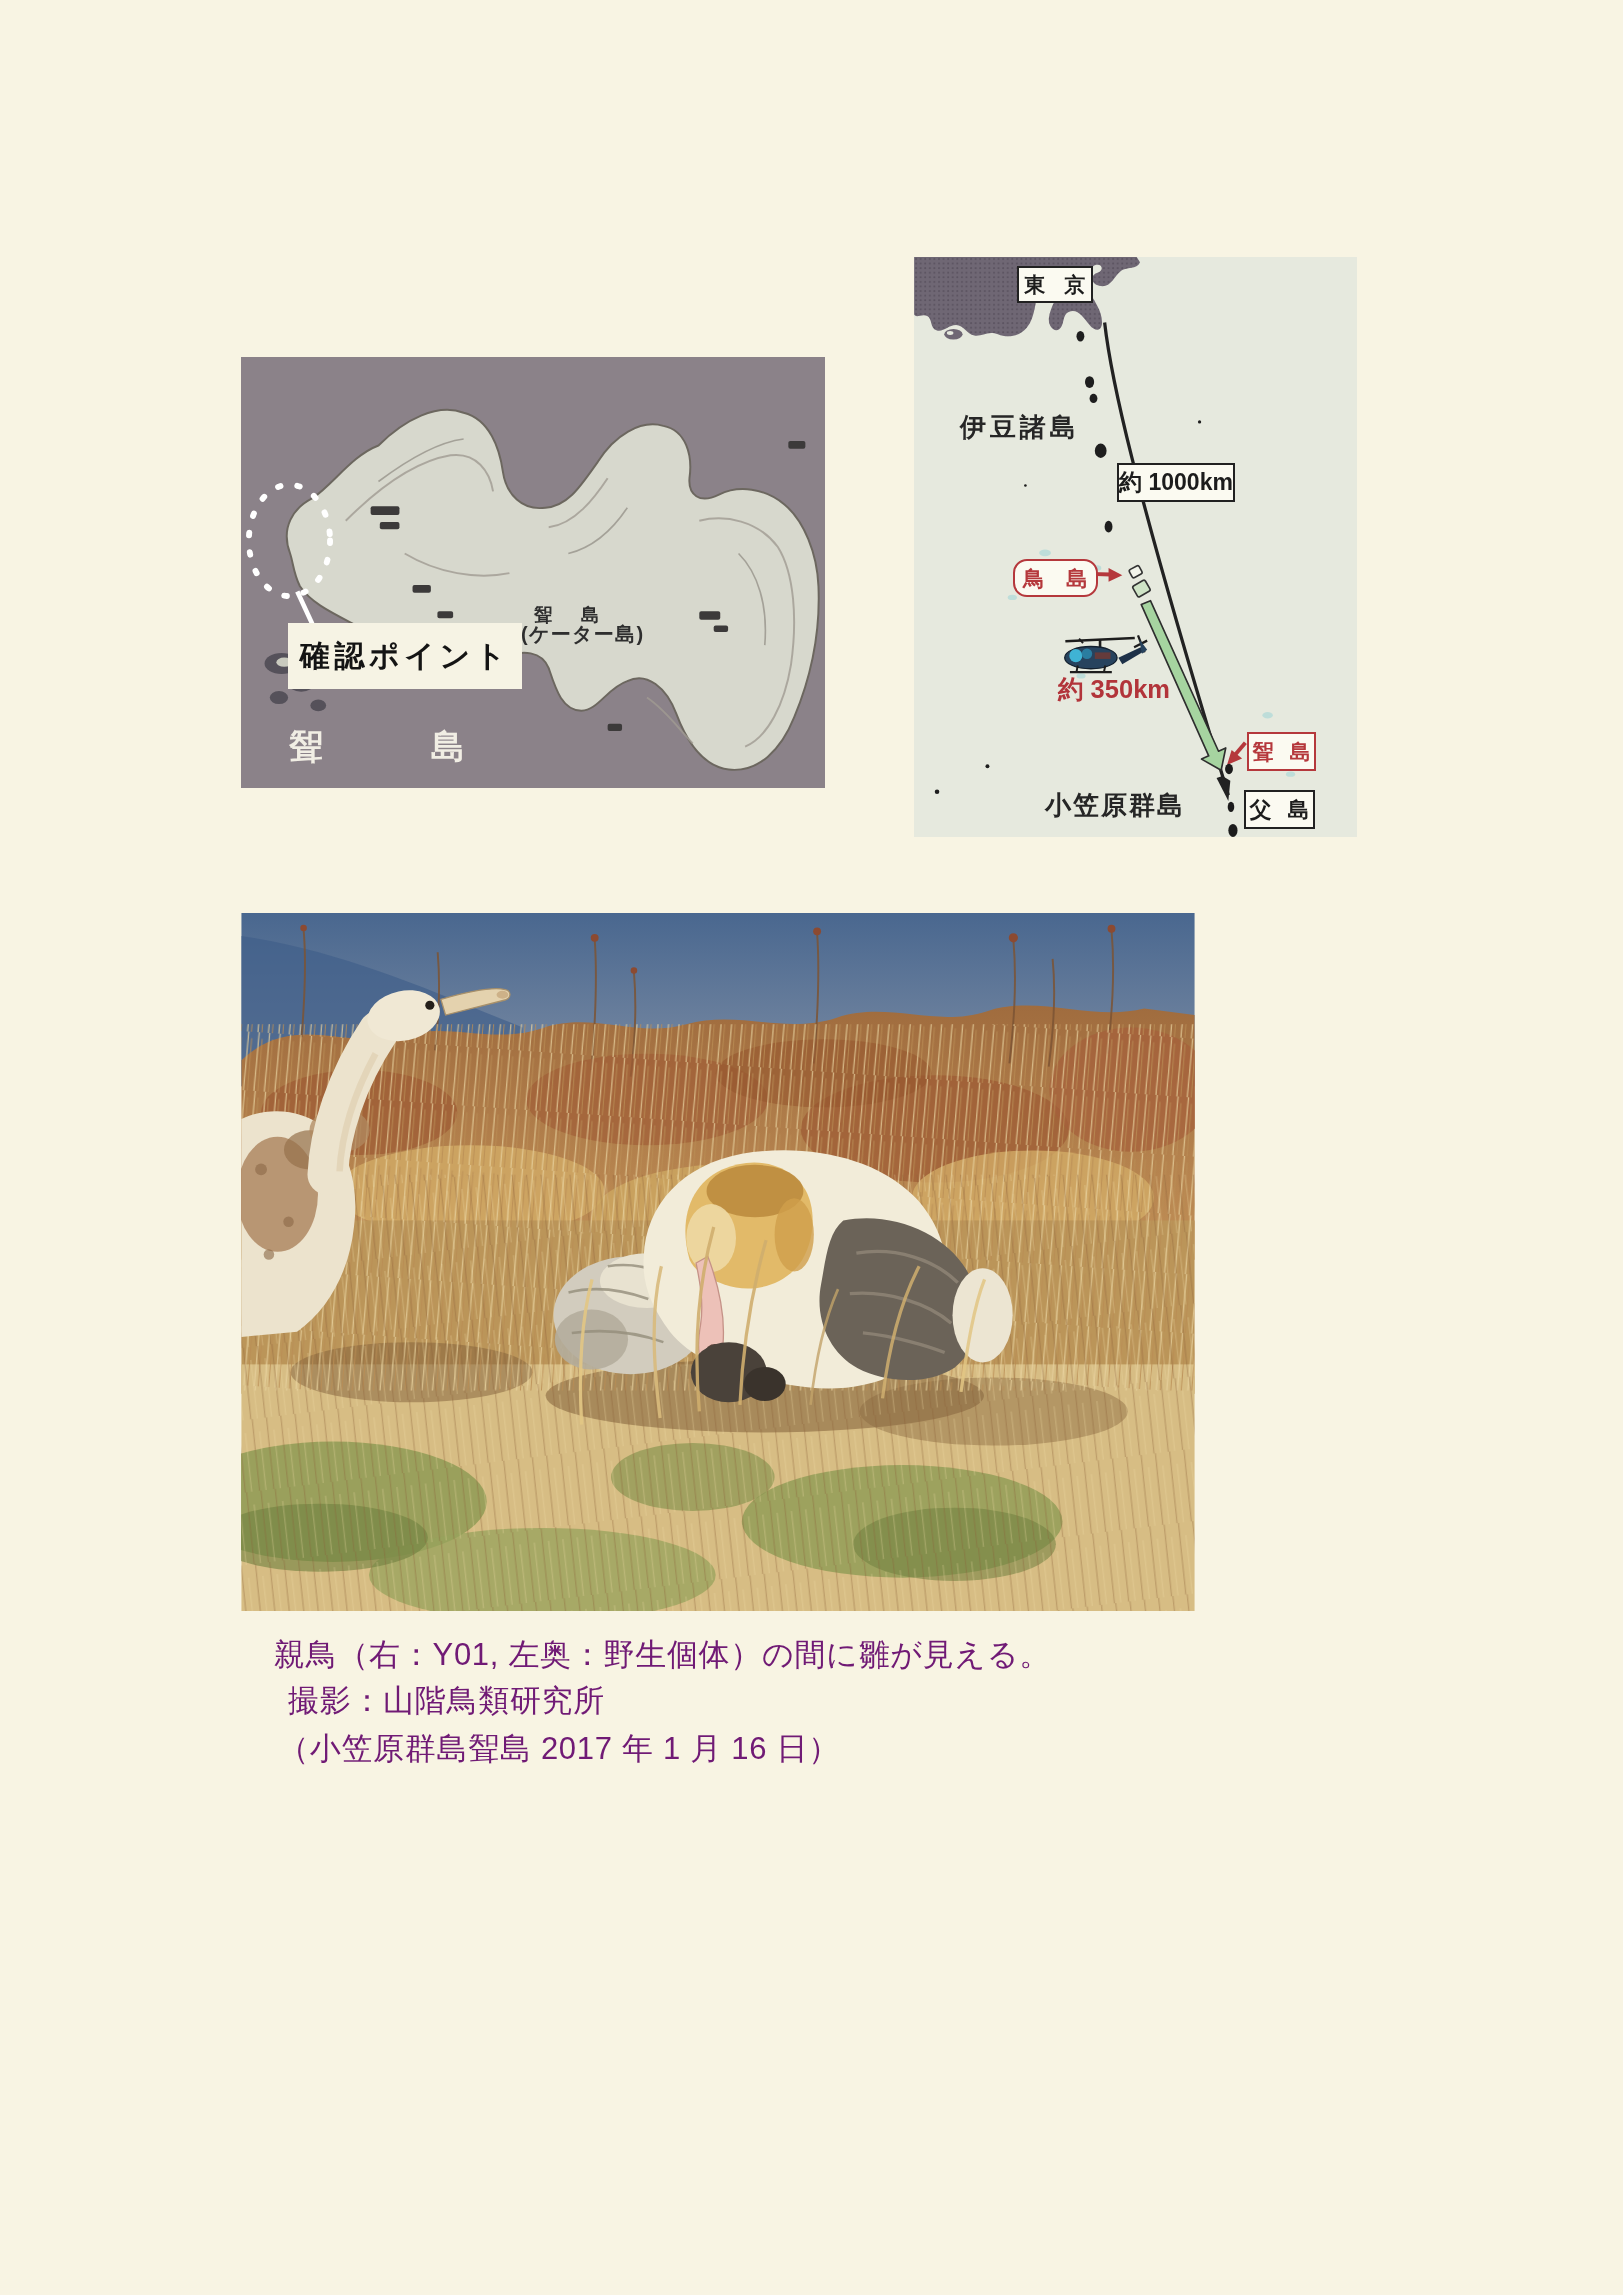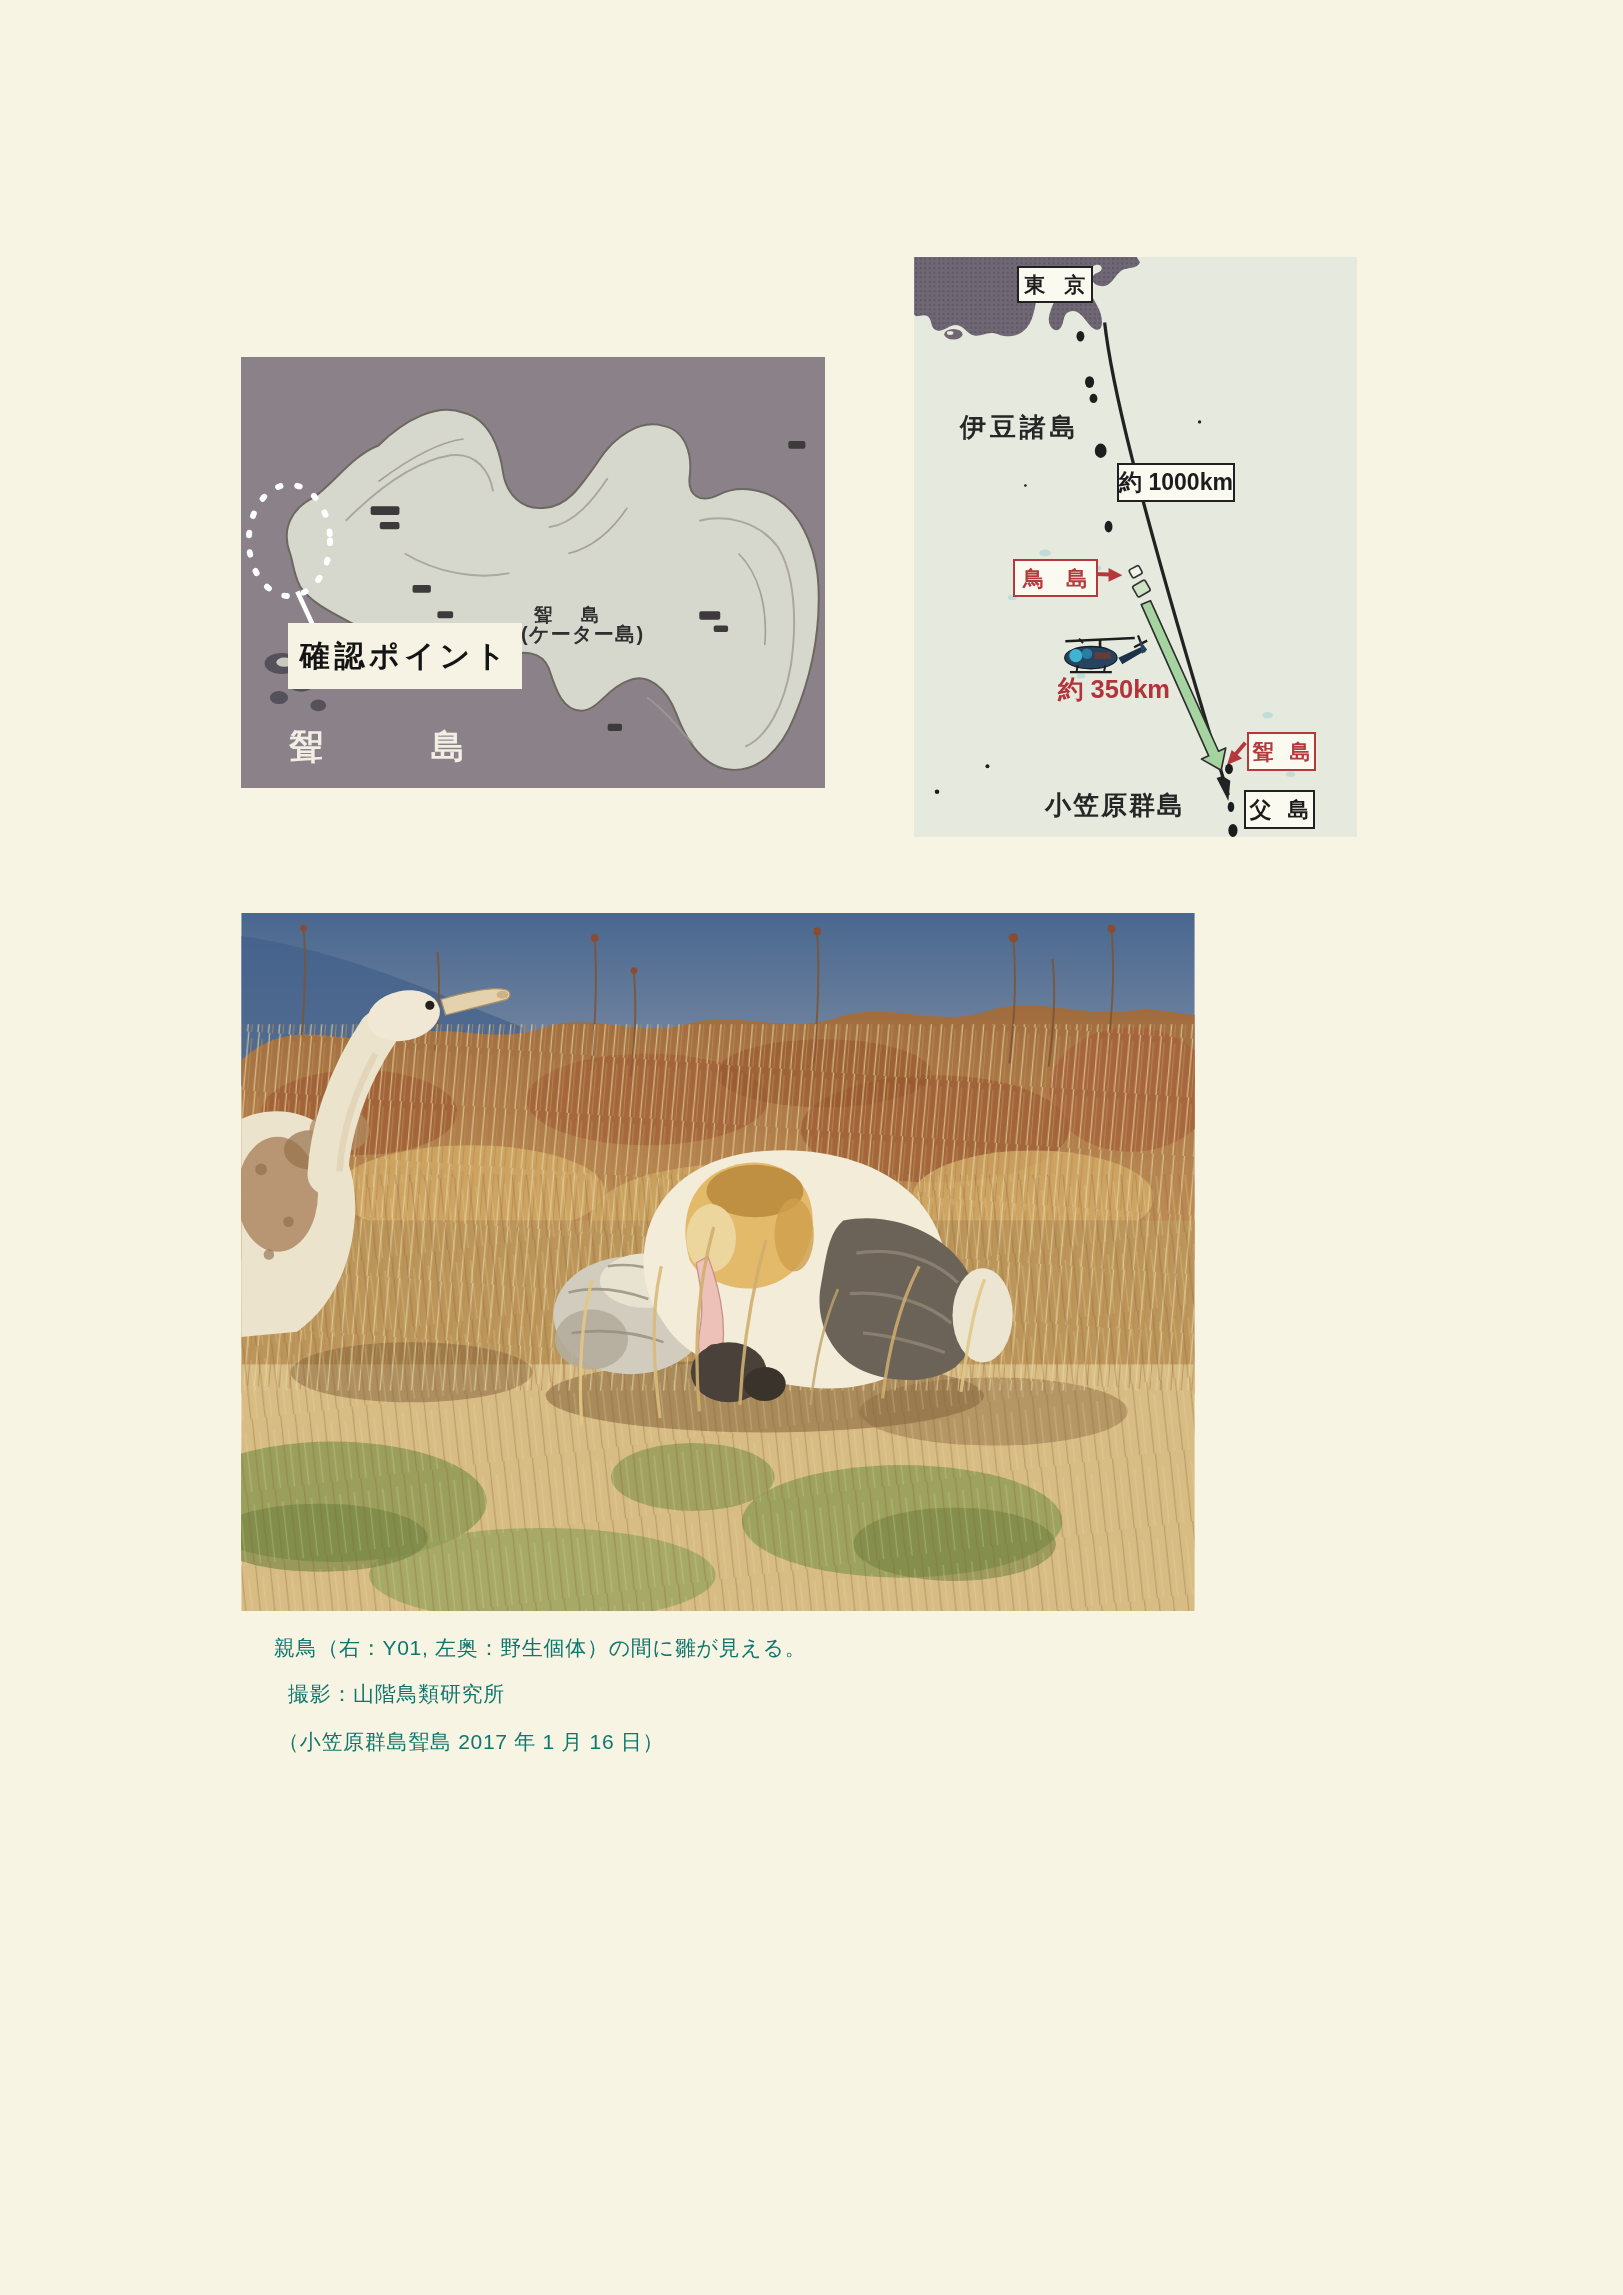--- a/index.html
+++ b/index.html
@@ -17,21 +17,21 @@
   #right-map{left:914px;top:257px;width:443px;height:580px;background:#e6e9de;overflow:hidden;}
   .mbox{position:absolute;display:flex;align-items:center;justify-content:center;
         background:#fbfaf1;white-space:nowrap;}
   .blackbox{border:2.6px solid #212121;color:#1c1c1c;}
   .redbox{border:2.6px solid #b5383c;color:#b5383c;}
   .mtext{position:absolute;color:#262626;white-space:nowrap;font-family:Liberation Serif, serif;}
   .redtext{position:absolute;color:#b2343a;font-weight:700;white-space:nowrap;}
   
   #photo{left:241px;top:913px;width:954px;height:698px;overflow:hidden;}
   
-  .caption-line{position:absolute;font-size:21px;color:#0f766e;letter-spacing:0.7px;white-space:nowrap;}
+  .caption-line{position:absolute;font-size:31px;color:#701a75;letter-spacing:0.7px;white-space:nowrap;}
   #cap1{left:274px;top:1634px;}
   #cap2{left:288px;top:1680px;}
   #cap3{left:278px;top:1728px;}
   svg{position:absolute;left:0;top:0;}
 </style>
 </head>
 <body>
 
 <div id="page">
 
@@ -179,21 +179,21 @@
       </g>
     </svg>
 
     <div class="mbox blackbox" style="left:103px;top:9.2px;width:65px;height:33px;font-size:21px;font-weight:700;letter-spacing:6.5px;padding-left:6.5px;">
       <span>東 京</span>
     </div>
     <div class="mtext" style="left:46px;top:153px;font-size:26px;font-weight:700;letter-spacing:3.9px;">伊豆諸島</div>
     <div class="mbox blackbox" style="left:203px;top:206px;width:114px;height:35px;font-size:23px;font-weight:700;">
       <span>約 1000km</span>
     </div>
-    <div class="mbox redbox" style="left:99px;top:302px;width:73px;height:34px;font-size:21.6px;font-weight:700;letter-spacing:7.9px;padding-left:7.9px;">
+    <div class="mbox redbox" style="left:99px;top:302px;width:73px;height:34px;font-size:21.6px;font-weight:700;letter-spacing:7.9px;padding-left:7.9px;border-radius:14px;">
       <span>鳥 島</span>
     </div>
     <div class="redtext" style="left:144px;top:415px;font-size:25.5px;">約 350km</div>
     <div class="mbox redbox" style="left:333px;top:475px;width:60px;height:35px;font-size:21px;font-weight:700;letter-spacing:5.2px;padding-left:5.2px;">
       <span>聟 島</span>
     </div>
     <div class="mbox blackbox" style="left:330px;top:533px;width:62px;height:35px;font-size:21.6px;font-weight:700;letter-spacing:5.2px;padding-left:5.2px;">
       <span>父 島</span>
     </div>
     <div class="mtext" style="left:131px;top:531px;font-size:26px;font-weight:700;letter-spacing:2px;">小笠原群島</div>

